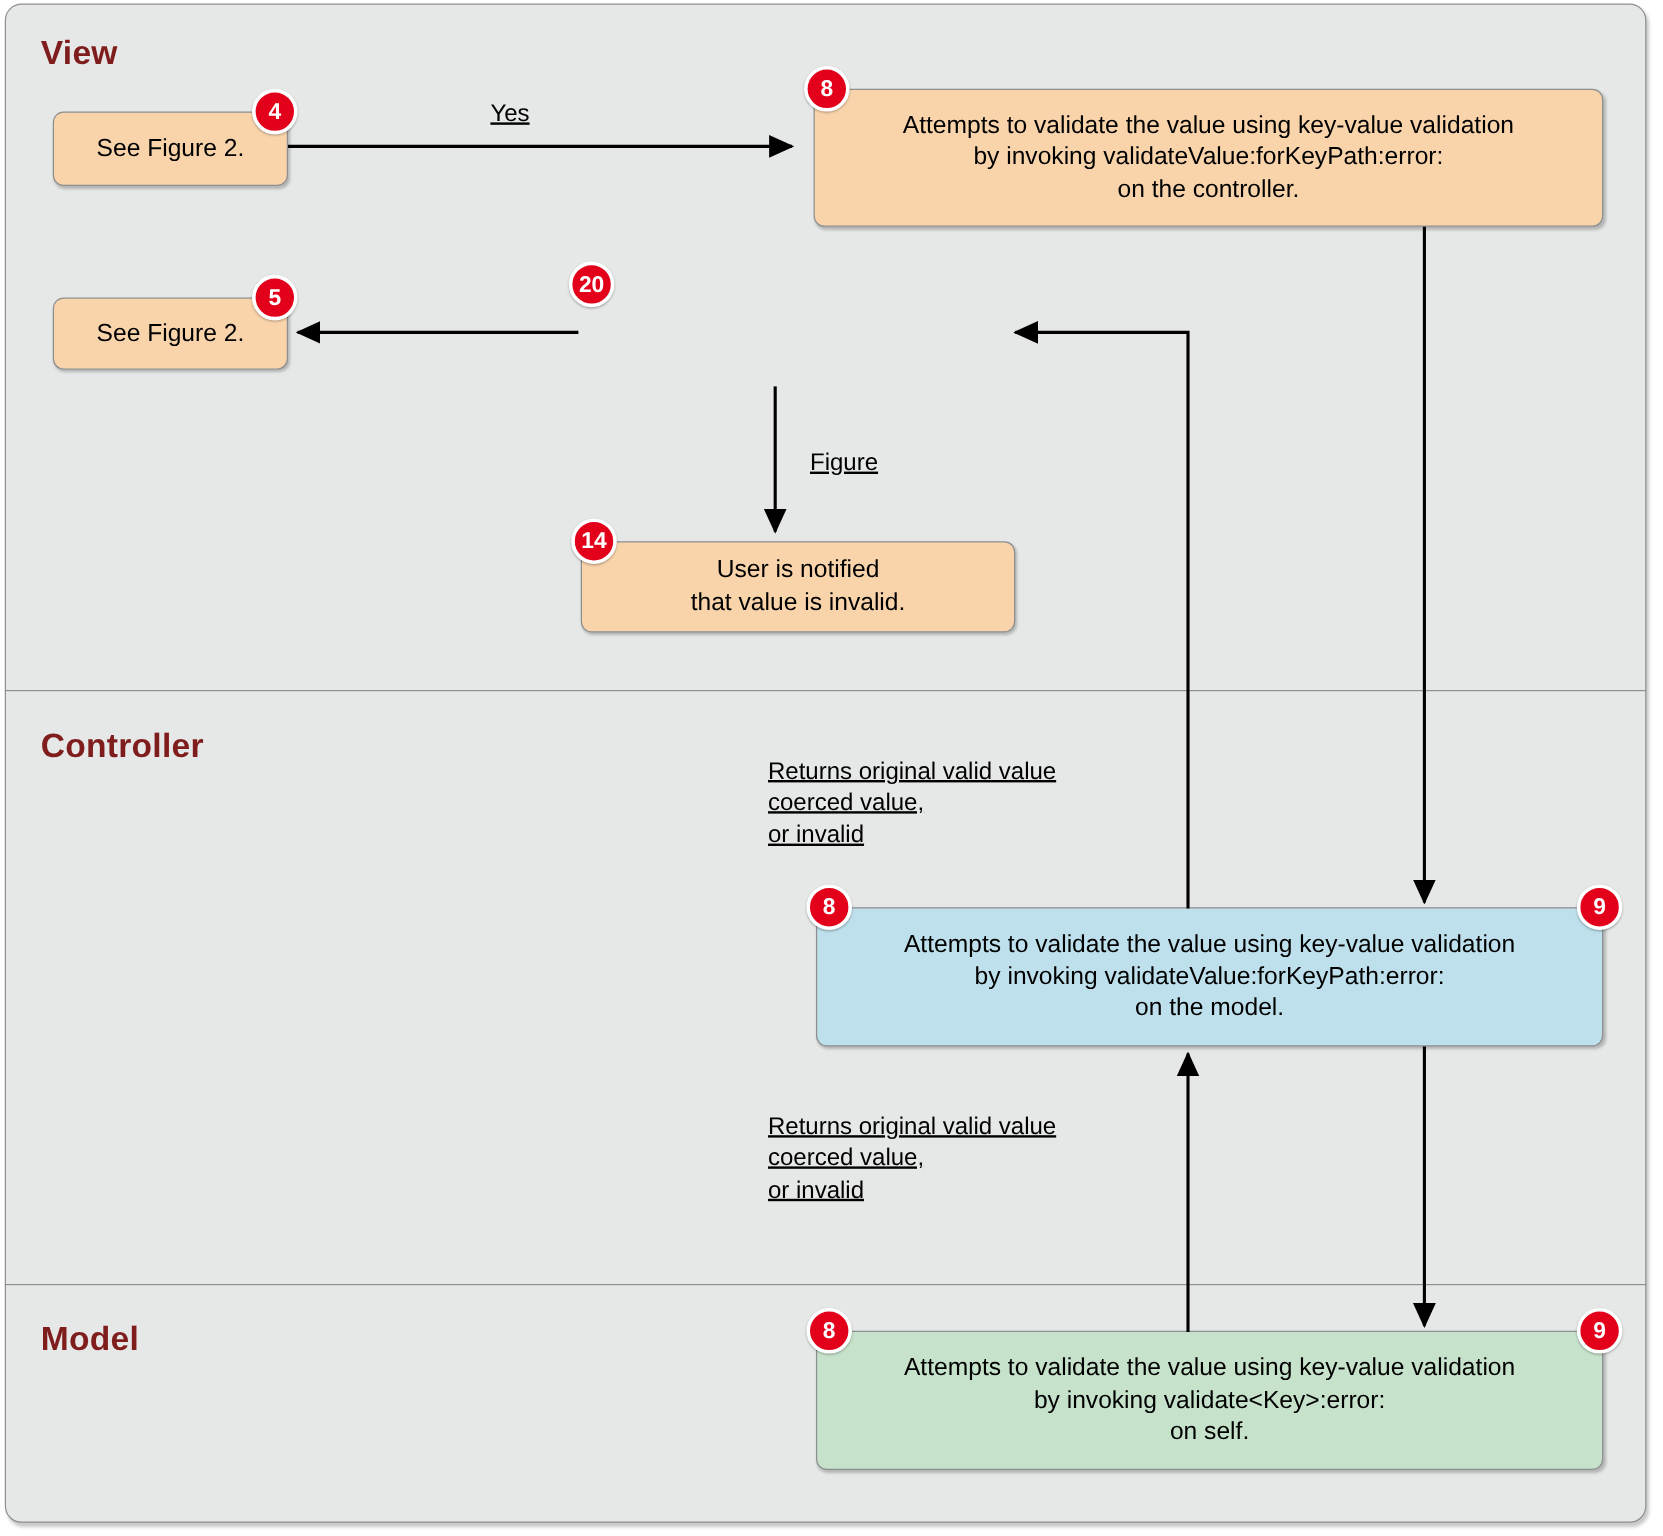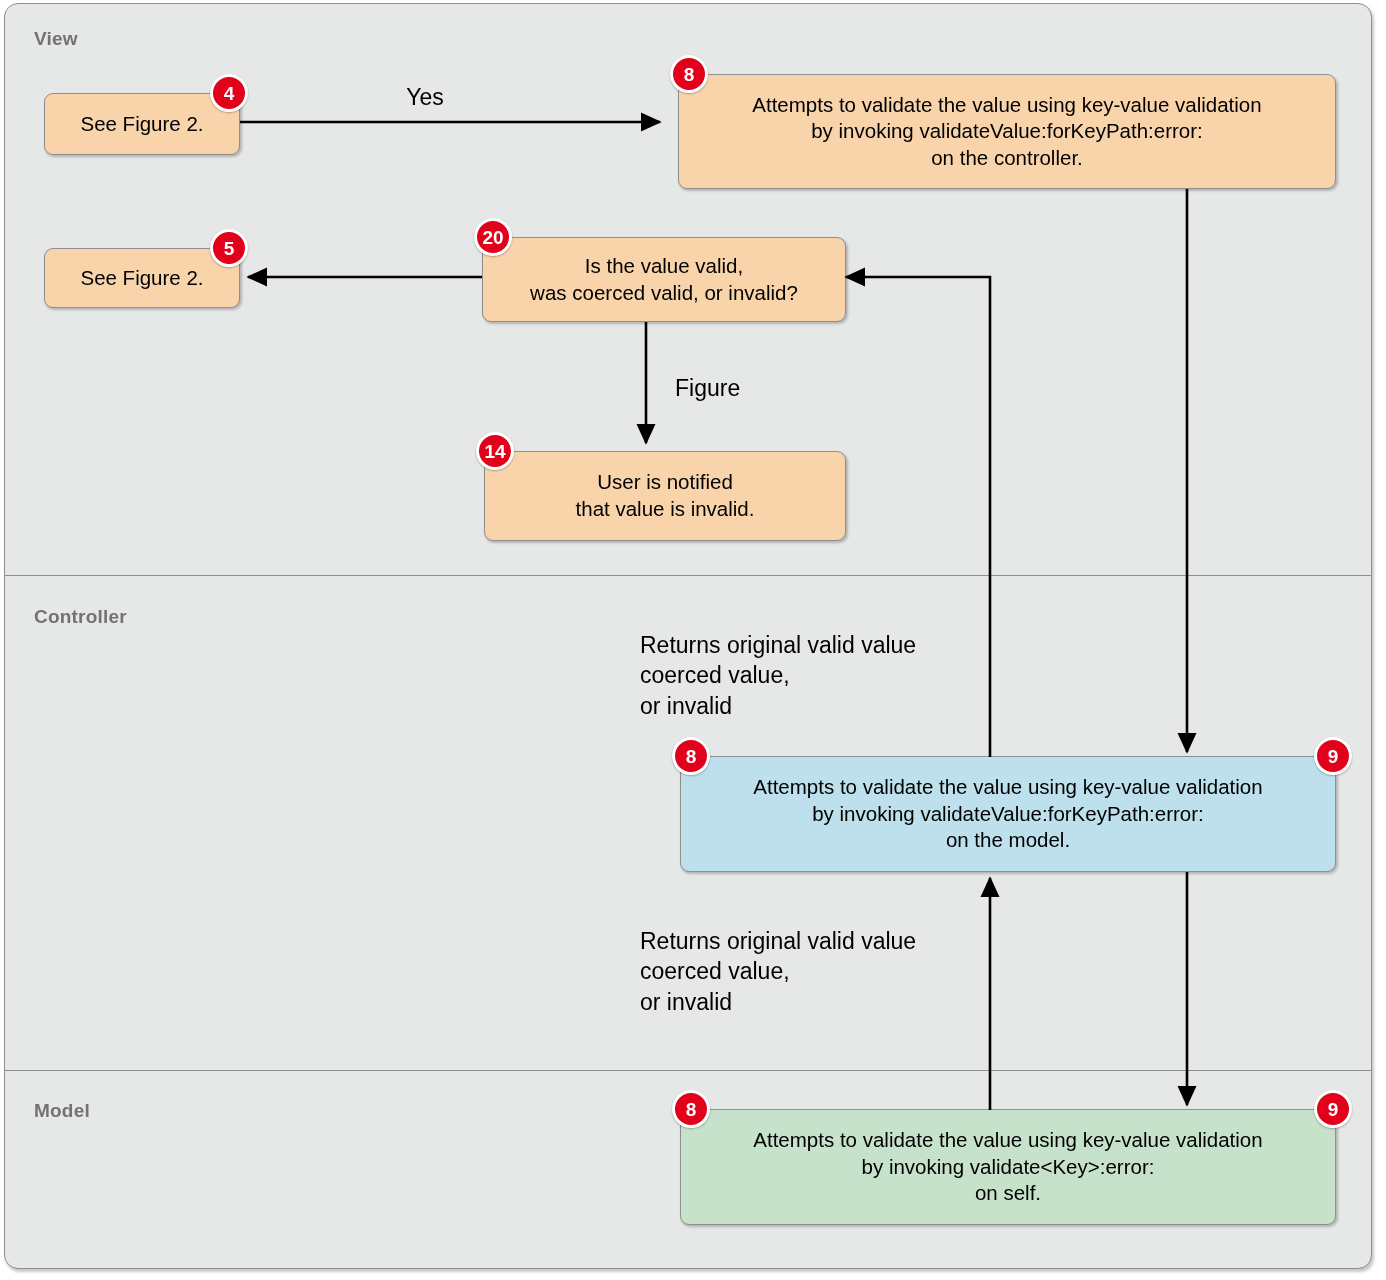--- a/index.html
+++ b/index.html
@@ -30,23 +30,23 @@
   }
   .lane-divider {
     position: absolute;
     left: 4px;
     width: 1368px;
     height: 0;
     border-top: 1.5px solid #8d8f90;
   }
   .lane-label {
     position: absolute;
-    font-size: 19px;
+    font-size: 28px;
     font-weight: bold;
-    color: #737373;
+    color: #7f1d1d;
     letter-spacing: 0.2px;
     white-space: nowrap;
   }
   
   .node {
     position: absolute;
     box-sizing: border-box;
     border: 1.3px solid #8d8f90;
     border-radius: 9px;
     display: flex;
@@ -79,24 +79,25 @@
     align-items: center;
     justify-content: center;
     box-shadow: 0 1px 2px rgba(0,0,0,0.30);
     z-index: 30;
     line-height: 1;
   }
 
   
   .edge-label {
     position: absolute;
-    font-size: 23px;
+    font-size: 20px;
     line-height: 1.32;
     color: #000;
     white-space: pre-line;
+    text-decoration: underline;
   }
   .edge-label.right { text-align: left; }
   .edge-label.center { text-align: center; }
 
   
   svg.links {
     position: absolute;
     left: 0; top: 0;
     width: 1386px;
     height: 1280px;
@@ -152,27 +153,23 @@
 by invoking validateValue:forKeyPath:error:
 on the controller.</span>
   </div>
   <div class="badge" style="left:670px; top:55px;">8</div>
 
   <div class="node orange" style="left:44px; top:248px; width:196px; height:60px;">
     <span>See Figure 2.</span>
   </div>
   <div class="badge" style="left:210px; top:229px;">5</div>
 
-  <div class="node orange" style="left:482px; top:237px; width:364px; height:85px; white-space:pre-line;">
-    <span>Is the value valid,
-was coerced valid, or invalid?</span>
-  </div>
   <div class="badge" style="left:474px; top:218px;">20</div>
 
-  <div class="node orange" style="left:484px; top:451px; width:362px; height:90px; white-space:pre-line;">
+  <div class="node orange" style="left:484px; top:451px; width:362px; height:76px; white-space:pre-line;">
     <span>User is notified
 that value is invalid.</span>
   </div>
   <div class="badge" style="left:476px; top:432px;text-align:center;">14</div>
 
   <div class="edge-label center" style="left:375px; top:82px; width:100px;">Yes</div>
   <div class="edge-label" style="left:675px; top:373px;">Figure</div>
 
   <div class="node blue" style="left:680px; top:756px; width:656px; height:116px; white-space:pre-line;">
     <span>Attempts to validate the value using key-value validation

